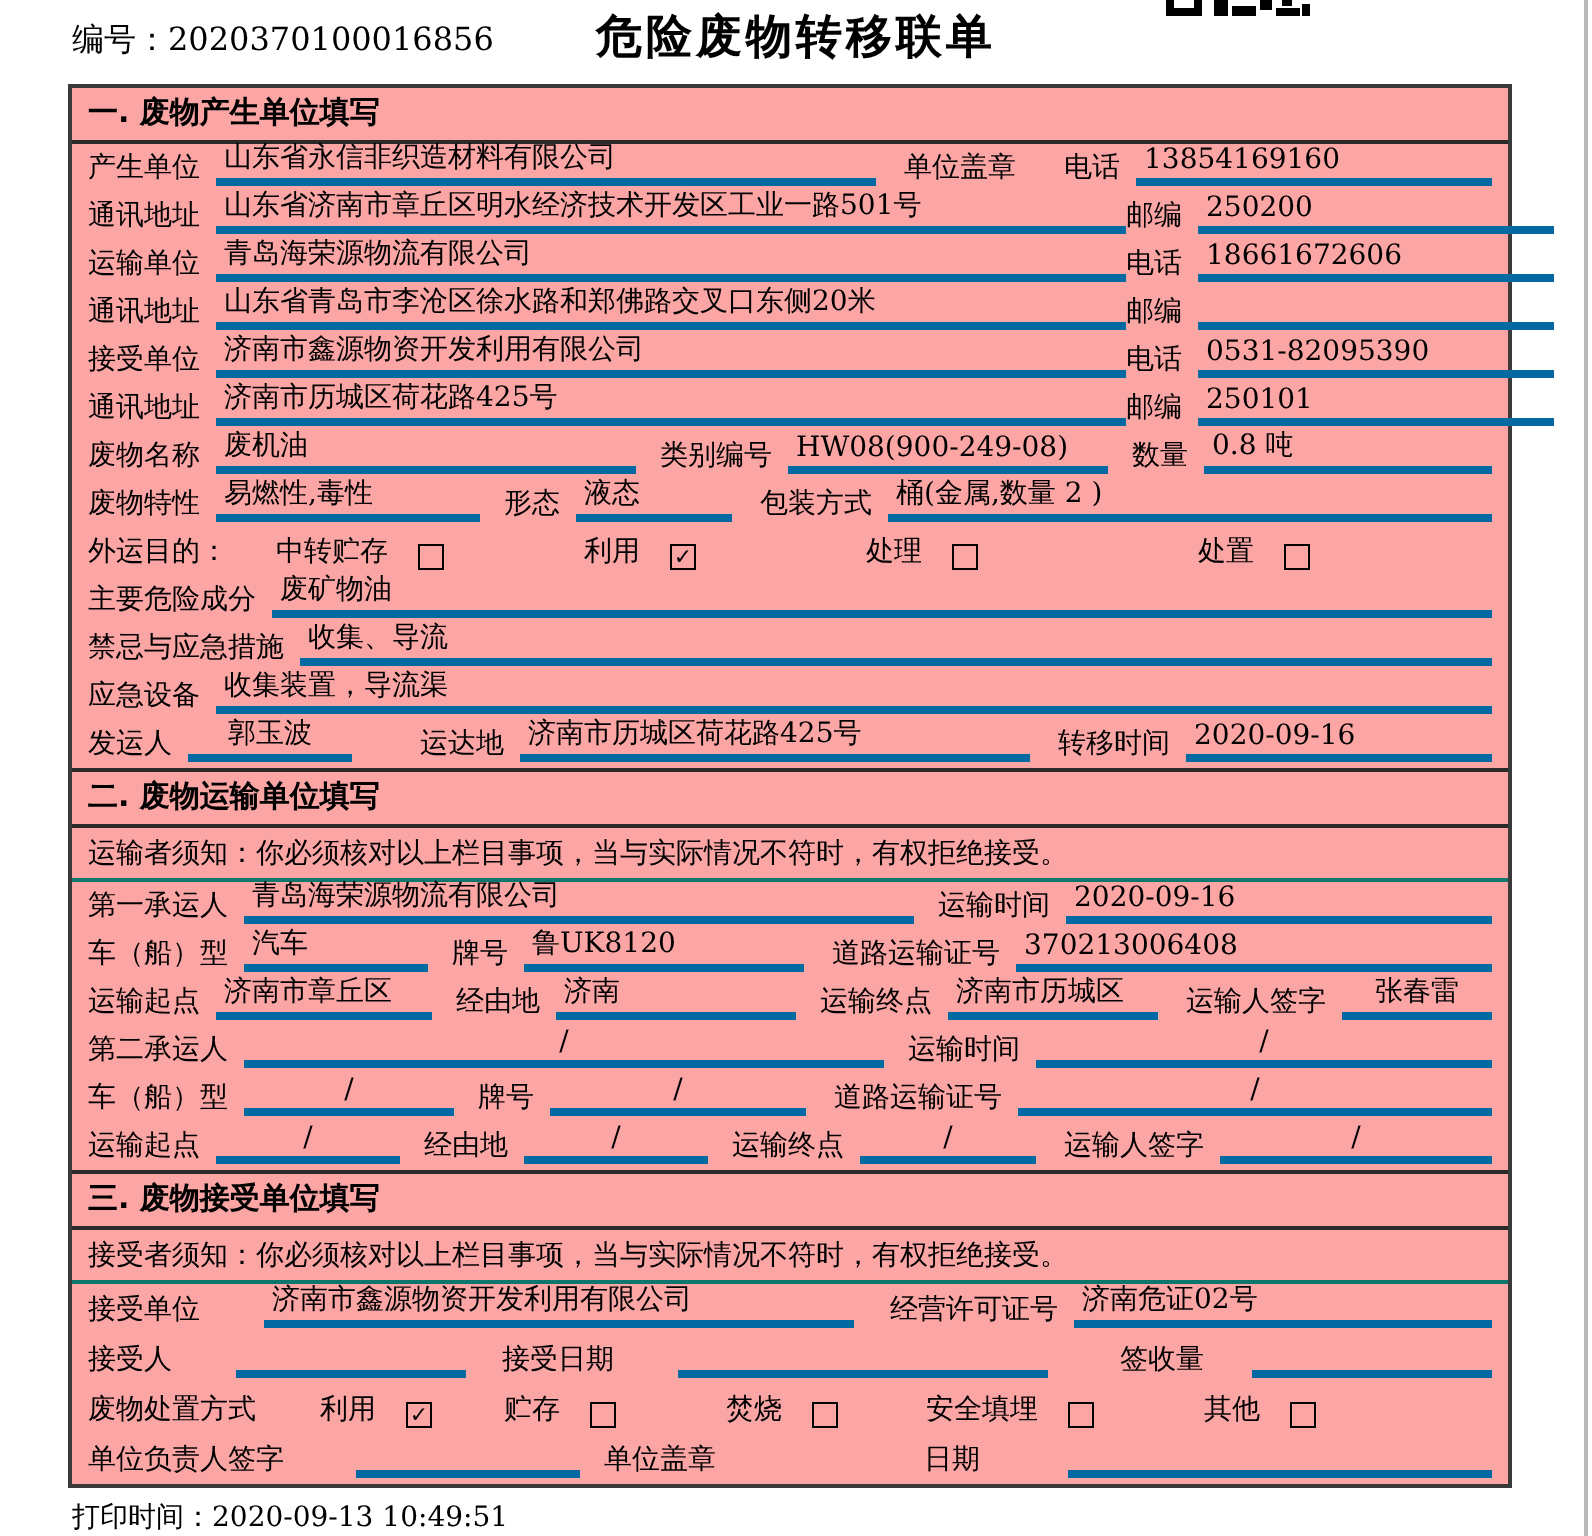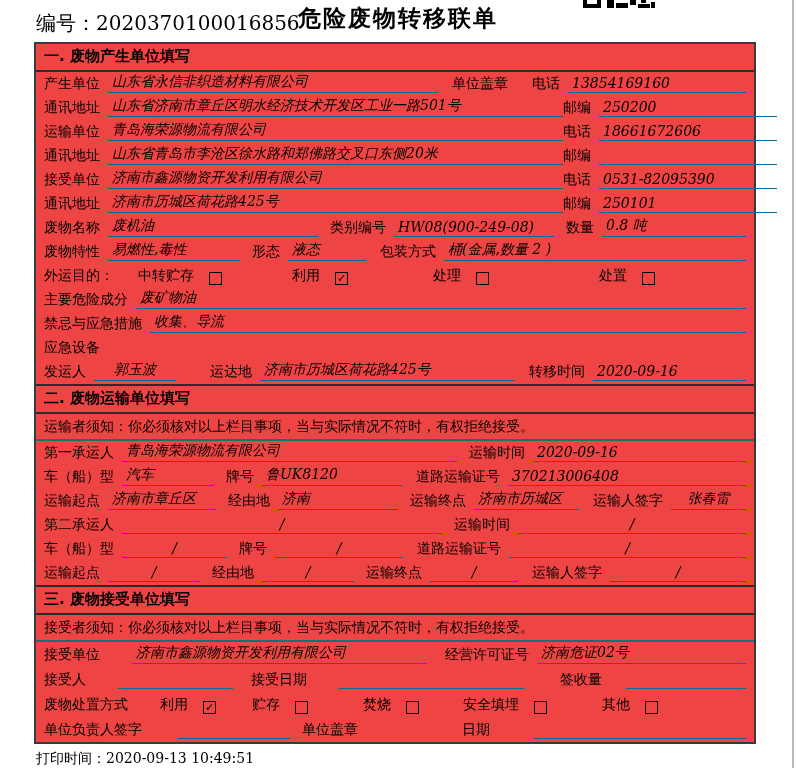--- a/index.html
+++ b/index.html
@@ -4,46 +4,46 @@
 <style>
   * { box-sizing: border-box; }
   html,body { margin:0; padding:0; }
   body {
     width:796px; height:768px; background:#ffffff; color:#000;
     font-family:"DejaVu Serif","Liberation Serif",serif;
     font-size:14px; position:relative; overflow:hidden;
   }
   .edge-line { position:absolute; top:0; right:2px; width:2px; height:768px; background:#b9b9b9; }
   .topbar { position:absolute; top:0; left:0; width:796px; height:40px; }
-  .serial { position:absolute; left:36px; top:10px; font-size:20px; white-space:nowrap; }
+  .serial { position:absolute; left:36px; top:10px; font-size:16px; white-space:nowrap; }
   .doc-title {
     position:absolute; left:0; top:3px; width:796px; text-align:center;
     font-family:"DejaVu Sans","Liberation Sans",sans-serif;
     font-weight:bold; font-size:23px; letter-spacing:2px;
   }
   .qr-frag { position:absolute; left:583px; top:0; }
 
   .form-table {
     position:absolute; left:34px; top:42px; width:722px;
-    border:2px solid #3a3a3a; background:#ef4444;
+    border:2px solid #3a3a3a; background:#fca5a5;
   }
   .sec-head {
     font-family:"DejaVu Sans","Liberation Sans",sans-serif;
     font-weight:bold; font-size:15px;
     padding:3px 8px 4px 8px; border-bottom:2px solid #2a2a2a;
   }
   .sec-head.mid { border-top:2px solid #2a2a2a; }
   .row {
     display:flex; align-items:flex-end; height:24px; padding:0 8px 3px 8px;
     white-space:nowrap;
   }
   .row.h25 { height:25px; }
   .notice-row { height:27px; border-bottom:2px solid #0f766e; display:flex; align-items:center; padding:0 8px; }
   .l { flex:0 0 auto; padding-right:8px; }
-  .v { flex:0 0 auto; border-bottom:1px solid #0369a1; padding:0 4px 1px 4px; min-height:17px;font-style:italic; }
+  .v { flex:0 0 auto; border-bottom:4px solid #0369a1; padding:0 4px 1px 4px; min-height:17px; }
   .fill { flex:1 1 auto; min-width:0; }
   .tc { text-align:center; }
   .ml-auto { margin-left:auto; }
   .w78{width:78px} .w82{width:82px} .w88{width:88px} .w92{width:92px}
   .w105{width:105px} .w108{width:108px} .w115{width:115px} .w120{width:120px}
   .w128{width:128px} .w132{width:132px} .w140{width:140px}
   .w160{width:160px} .w178{width:178px} .w185{width:185px} .w210{width:210px}
   .w255{width:255px} .w295{width:295px} .w320{width:320px} .w330{width:330px}
   .w335{width:335px} .w455{width:455px} .w112{width:112px}
   .gap12{margin-left:12px} .gap14{margin-left:14px} .gap16{margin-left:16px}
@@ -160,20 +160,21 @@
     <span class="v fill">废矿物油</span>
   </div>
 
   <div class="row">
     <span class="l">禁忌与应急措施</span>
     <span class="v fill">收集、导流</span>
   </div>
 
   <div class="row">
     <span class="l">应急设备</span>
+    <span class="v fill">收集装置，导流渠</span>
   </div>
 
   <div class="row">
     <span class="l">发运人</span>
     <span class="v w82 tc">郭玉波</span>
     <span class="l gap34">运达地</span>
     <span class="v w255">济南市历城区荷花路425号</span>
     <span class="l gap14">转移时间</span>
     <span class="v fill">2020-09-16</span>
   </div>

